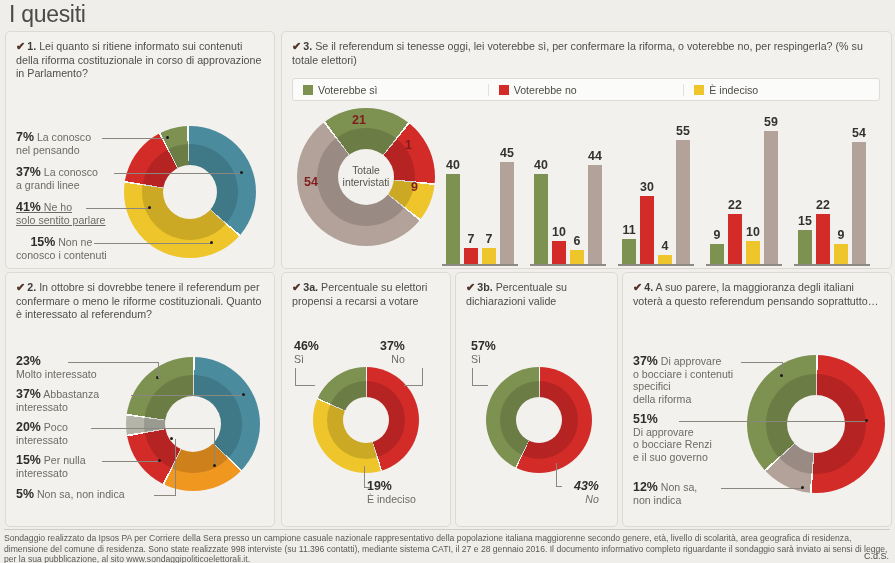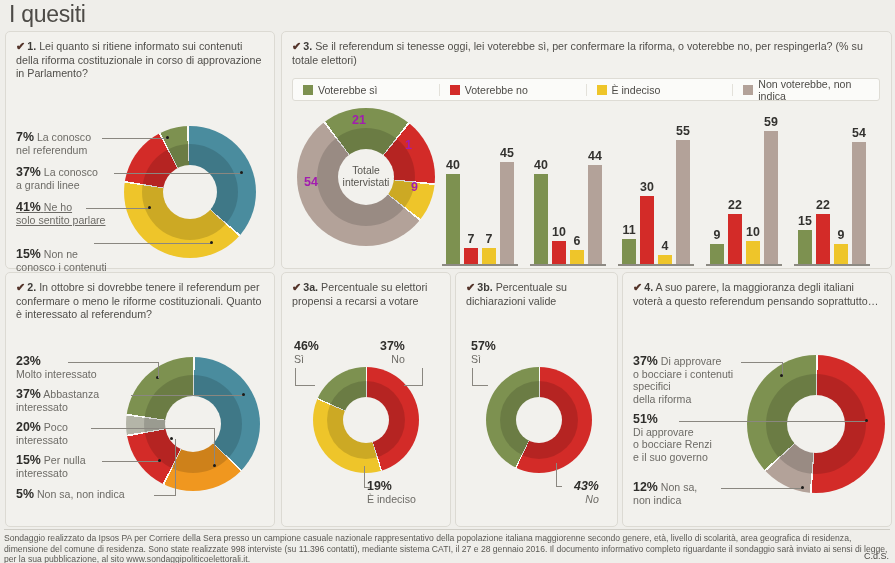--- a/index.html
+++ b/index.html
@@ -51,21 +51,21 @@
     position:absolute;border-radius:50%;background:#f2f1ed;
     left:50%;top:50%;transform:translate(-50%,-50%);
   }
   .donut .inner-ring{
     position:absolute;border-radius:50%;
     left:50%;top:50%;transform:translate(-50%,-50%);
     box-shadow:inset 0 0 0 100px rgba(0,0,0,0.14);
   }
   .dlabel{position:absolute;text-align:center;font-size:10.4px;color:#57554f;line-height:12px;
     left:50%;top:50%;transform:translate(-50%,-50%);width:80px;}
-  .onval{position:absolute;font-size:12.5px;font-weight:bold;color:#a21caf;}
+  .onval{position:absolute;font-size:12.5px;font-weight:bold;color:#7f1d1d;}
 
   
   .legend{position:absolute;left:10px;top:46px;width:586px;height:21px;
     background:#fbfbf9;border:1px solid #dedcd5;border-radius:3px;
     display:flex;align-items:center;}
   .lgitem{display:flex;align-items:center;padding:0 10px;font-size:10.6px;color:#4d4b47;
     flex:1;border-right:1px solid #e3e1da;box-sizing:border-box;}
   .lgitem:last-child{border-right:none;}
   .sw{width:10px;height:10px;margin-right:5px;flex:none;}
 
@@ -98,40 +98,40 @@
       <span>Lei  quanto si ritiene informato sui contenuti della riforma costituzionale in corso di approvazione in Parlamento?</span>
     </div>
 
     <div class="donut" id="d1" style="left: 118px; top: 94px; width: 132px; height: 132px; background: conic-gradient(from -28deg, rgb(251, 251, 249) 0deg, rgb(251, 251, 249) 1.6deg, rgb(125, 145, 80) 1.6deg, rgb(125, 145, 80) 25.2deg, rgb(251, 251, 249) 25.2deg, rgb(251, 251, 249) 26.8deg, rgb(74, 140, 158) 26.8deg, rgb(74, 140, 158) 158.4deg, rgb(251, 251, 249) 158.4deg, rgb(251, 251, 249) 160deg, rgb(238, 197, 42) 160deg, rgb(238, 197, 42) 306deg, rgb(251, 251, 249) 306deg, rgb(251, 251, 249) 307.6deg, rgb(211, 43, 40) 307.6deg, rgb(211, 43, 40) 360deg);">
       <div class="inner-ring" style="width:96px;height:96px;"></div>
       <div class="hole" style="width:54px;height:54px;"></div>
     </div>
 
     <div class="lbl" style="left:10px;top:99px;">
       <b>7%</b> <span>La conosco</span><br>
-      <span>nel referendum</span>
+      <span>nel pensando</span>
     </div>
     <div class="ldr h" style="left:96px;top:106px;width:66px;"></div>
     <div class="dot" style="left:160px;top:104px;"></div>
 
     <div class="lbl" style="left:10px;top:134px;">
       <b>37%</b> <span>La conosco</span><br>
       <span>a grandi linee</span>
     </div>
     <div class="ldr h" style="left:108px;top:141px;width:128px;"></div>
     <div class="dot" style="left:234px;top:139px;"></div>
 
     <div class="lbl" style="left:10px;top:169px;text-decoration:underline;">
       <b>41%</b> <span>Ne ho</span><br>
       <span>solo sentito parlare</span>
     </div>
     <div class="ldr h" style="left:80px;top:176px;width:64px;"></div>
     <div class="dot" style="left:142px;top:174px;"></div>
 
-    <div class="lbl" style="left:10px;top:216px;">
+    <div class="lbl" style="left:10px;top:204px;text-align:center;">
       <b>15%</b> <span>Non ne</span><br>
       <span>conosco i contenuti</span>
     </div>
     <div class="ldr h" style="left:88px;top:211px;width:118px;"></div>
     <div class="dot" style="left:204px;top:209px;"></div>
   </div>
 
   <div class="panel p3">
     <div class="qhead">
       <span class="check">✔</span><span class="qnum">3.</span>
@@ -143,24 +143,20 @@
         <span class="sw" style="background:#7d9150"></span>
         <span>Voterebbe sì</span>
       </div>
       <div class="lgitem">
         <span class="sw" style="background:#d32b28"></span>
         <span>Voterebbe no</span>
       </div>
       <div class="lgitem">
         <span class="sw" style="background:#eec52a"></span>
         <span>È indeciso</span>
-      </div>
-      <div class="lgitem">
-        <span class="sw" style="background:#b3a299"></span>
-        <span>Non voterebbe, non indica</span>
       </div>
     </div>
 
     <div class="donut" id="d3t" style="left: 15px; top: 76px; width: 138px; height: 138px; background: conic-gradient(from -38deg, rgb(251, 251, 249) 0deg, rgb(251, 251, 249) 1.6deg, rgb(125, 145, 80) 1.6deg, rgb(125, 145, 80) 75.6deg, rgb(251, 251, 249) 75.6deg, rgb(251, 251, 249) 77.2deg, rgb(211, 43, 40) 77.2deg, rgb(211, 43, 40) 133.2deg, rgb(251, 251, 249) 133.2deg, rgb(251, 251, 249) 134.8deg, rgb(238, 197, 42) 134.8deg, rgb(238, 197, 42) 165.6deg, rgb(251, 251, 249) 165.6deg, rgb(251, 251, 249) 167.2deg, rgb(179, 162, 153) 167.2deg, rgb(179, 162, 153) 360deg);">
       <div class="inner-ring" style="width:98px;height:98px;"></div>
       <div class="hole" style="width:56px;height:56px;"></div>
       <div class="dlabel">
         <span>Totale</span><br>
         <span>intervistati</span>
       </div>

